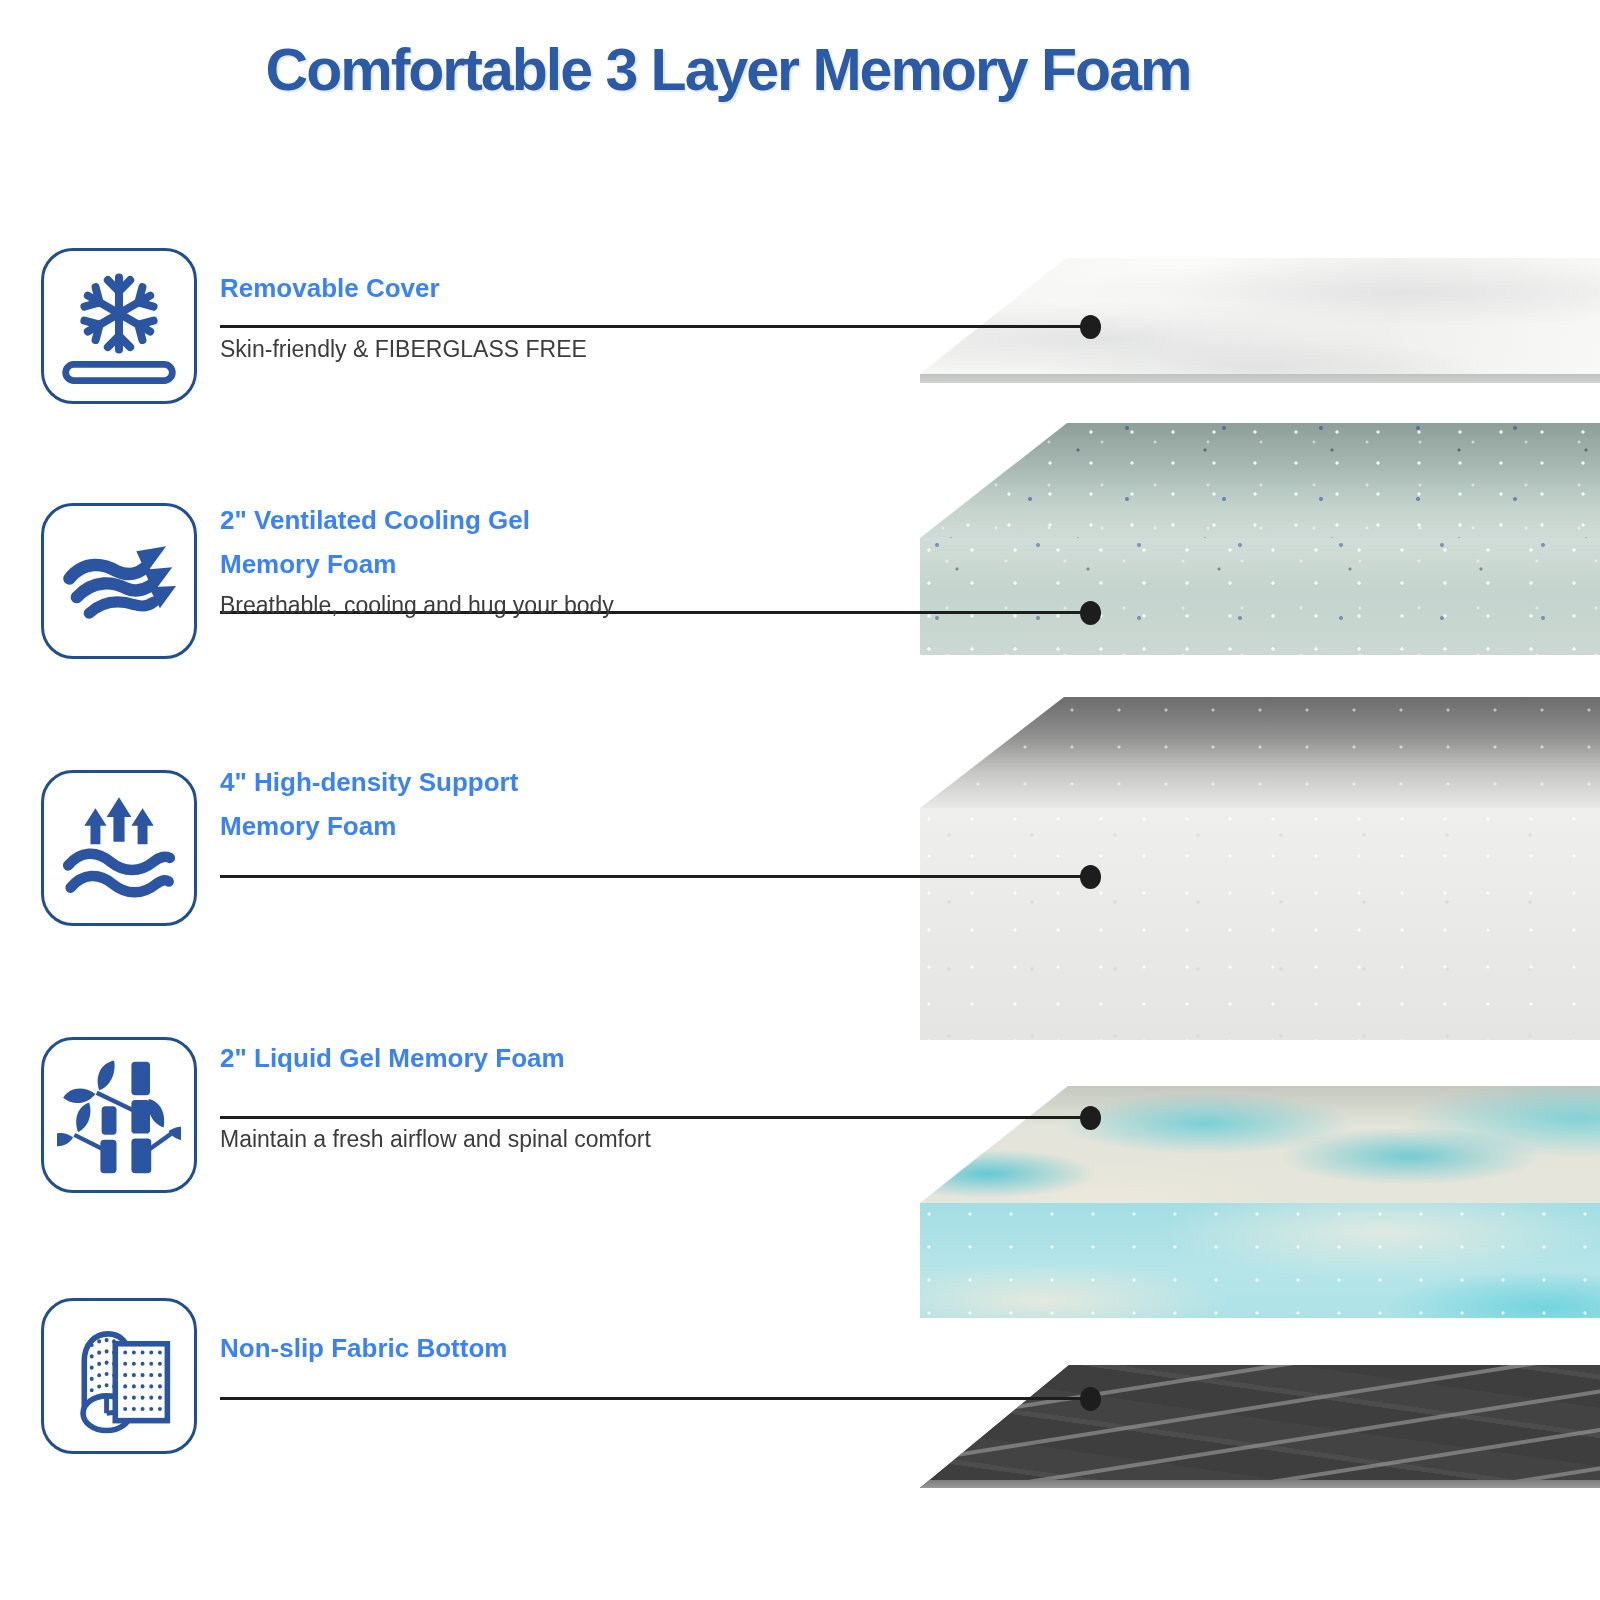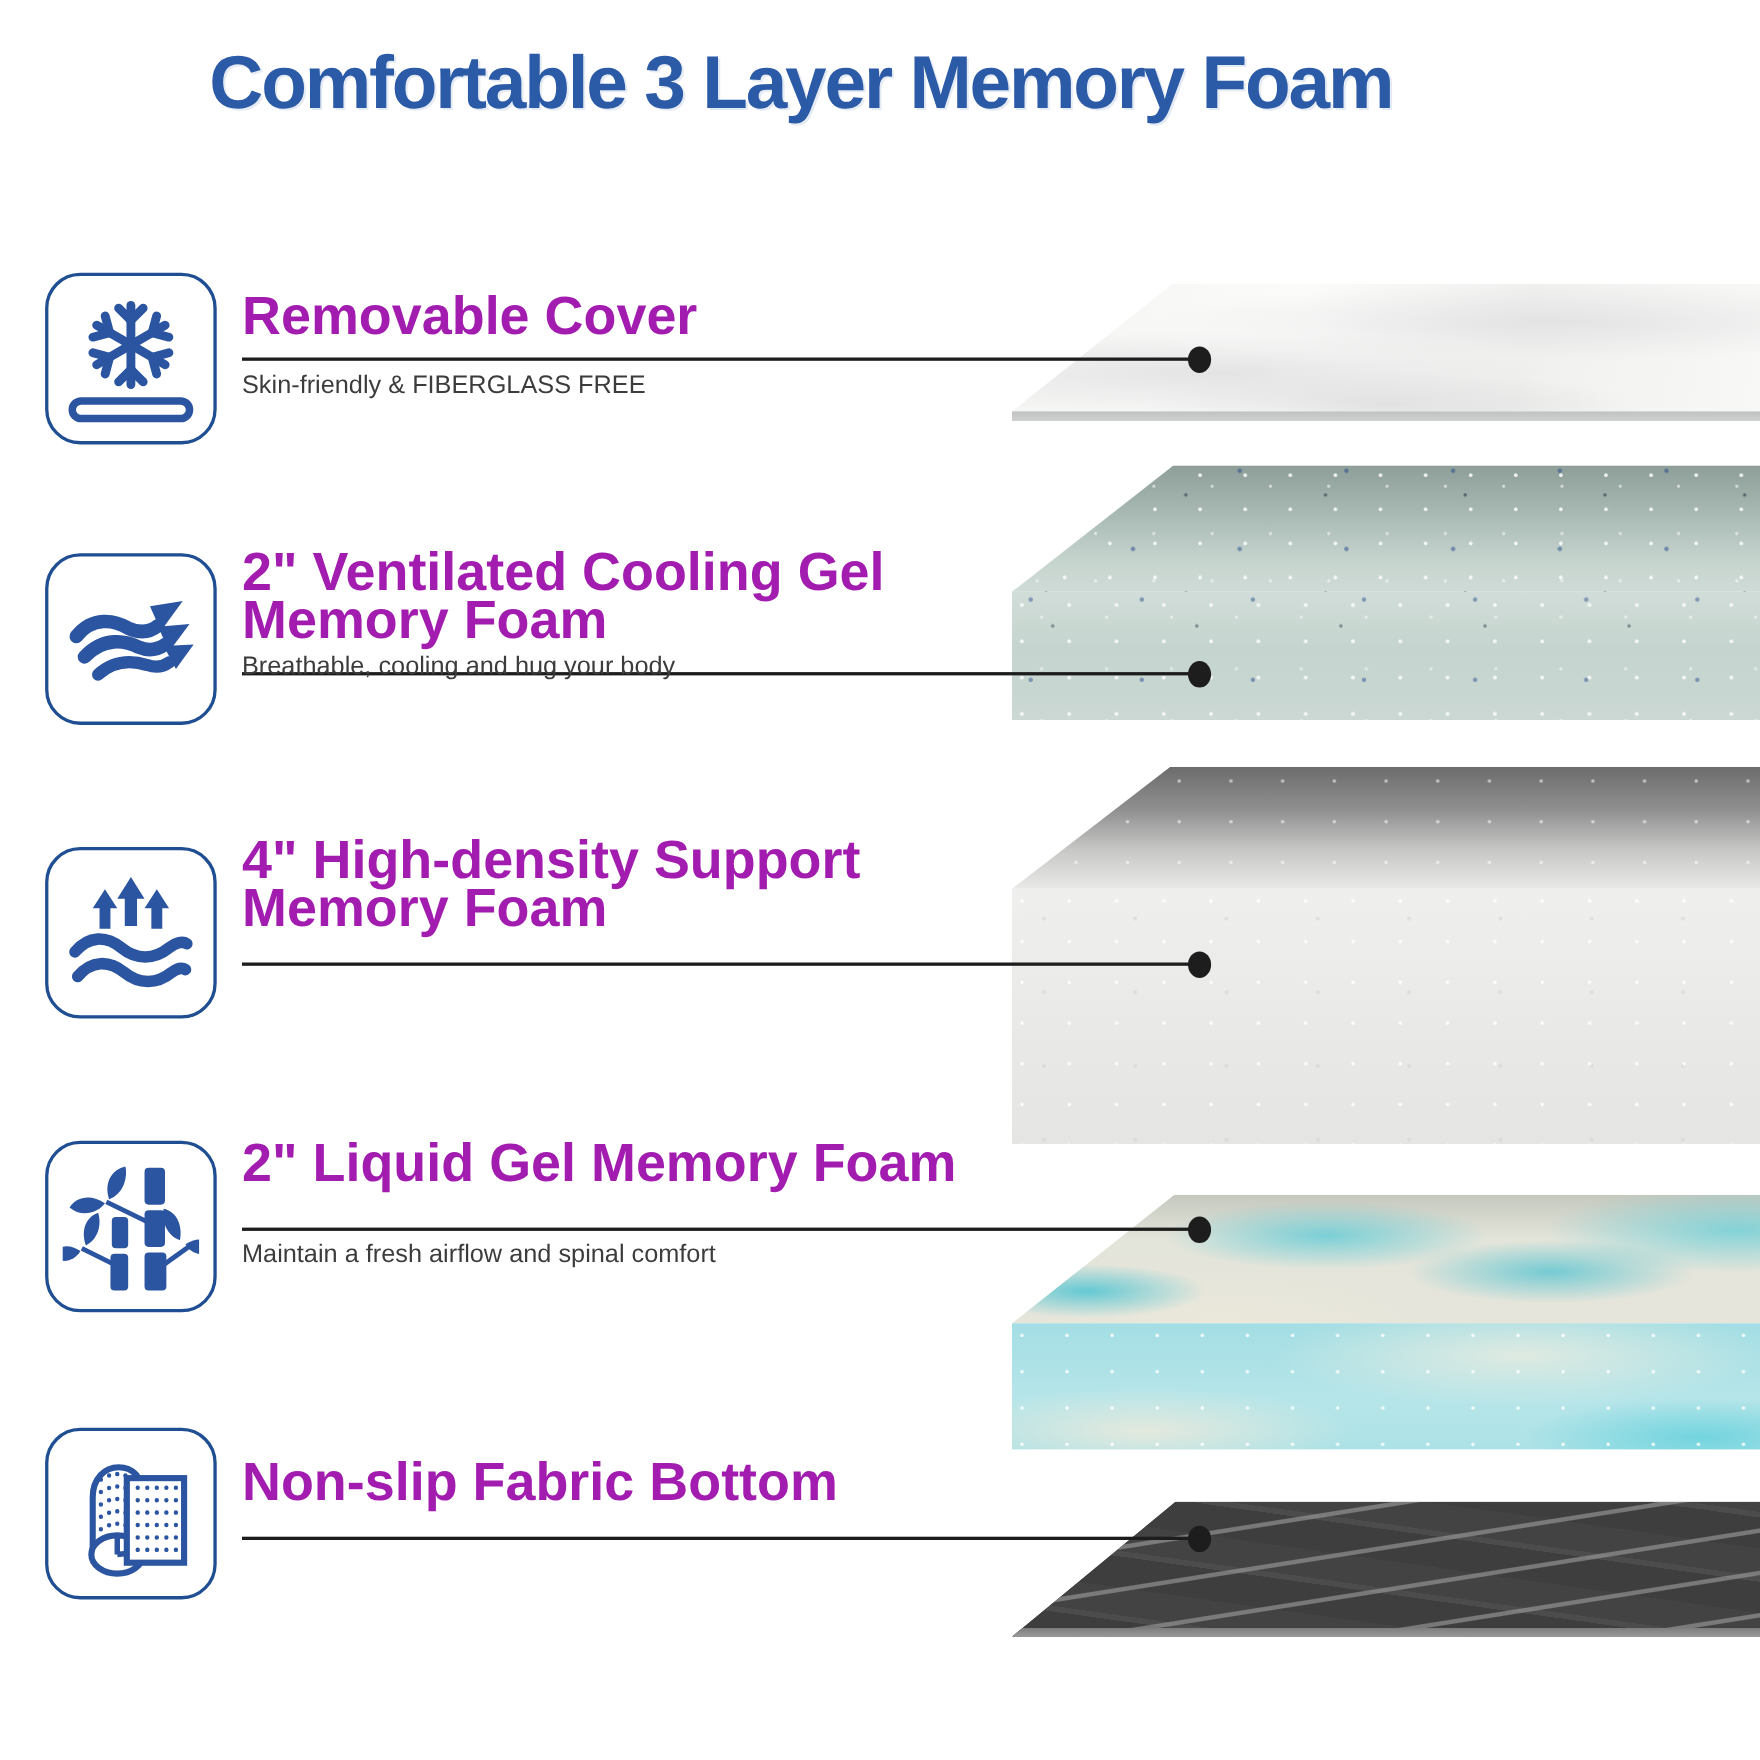--- a/index.html
+++ b/index.html
@@ -3,33 +3,33 @@
 <meta charset="utf-8">
 <style>
   html,body{margin:0;padding:0;background:#ffffff;}
   .canvas{
     position:relative;width:1600px;height:1600px;background:#ffffff;overflow:hidden;
     font-family:"Liberation Sans","DejaVu Sans",sans-serif;
   }
   
   .main-title{
     position:absolute;left:0;top:36px;width:1456px;text-align:center;
-    font-size:68px;font-weight:bold;letter-spacing:-2px;color:#2b5aa7;
+    font-size:59px;font-weight:bold;letter-spacing:-2px;color:#2b5aa7;
     text-shadow:2px 2px 0 rgba(43,90,167,0.12);
   }
   
   .icon-box{
     position:absolute;left:41px;width:156px;height:156px;background:#fff;
     border:3px solid #1f4e92;border-radius:32px;display:flex;align-items:center;justify-content:center;
     box-sizing:border-box;
   }
   .icon-box svg{width:124px;height:124px;}
   .ib1{top:248px}.ib2{top:503px}.ib3{top:770px}.ib4{top:1037px}.ib5{top:1298px}
   .f-title{
-    position:absolute;left:220px;color:#a21caf;font-weight:bold;font-size:49px;line-height:44px;
+    position:absolute;left:220px;color:#3b82f6;font-weight:bold;font-size:26px;line-height:44px;
     white-space:nowrap;
   }
   .t1{top:266px}.t2{top:498px}.t3{top:760px}.t4{top:1036px}.t5{top:1326px}
   .f-desc{
     position:absolute;left:220px;color:#3c3c3c;font-size:23px;white-space:nowrap;
   }
   .d1{top:336px}.d2{top:592px}.d3{top:884px}.d4{top:1126px}
   .connector{
     position:absolute;left:220px;width:871px;height:3px;background:#1d1d1d;
   }

